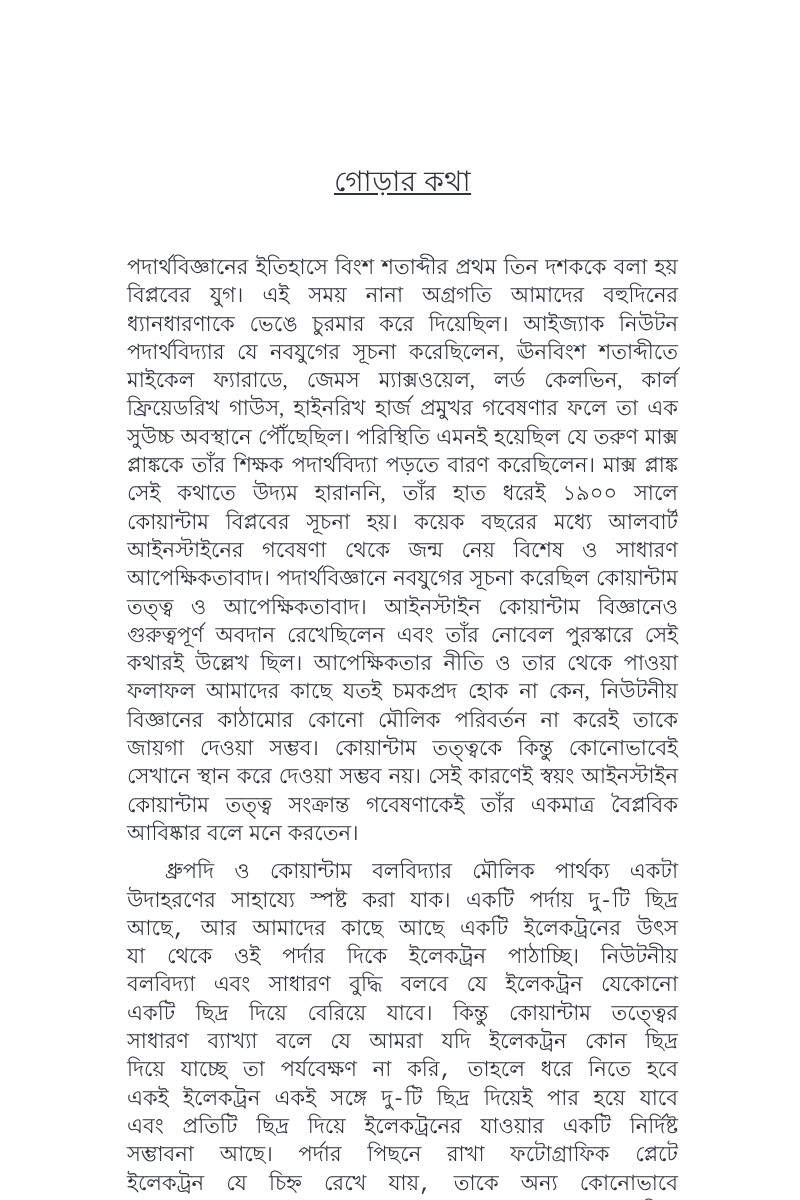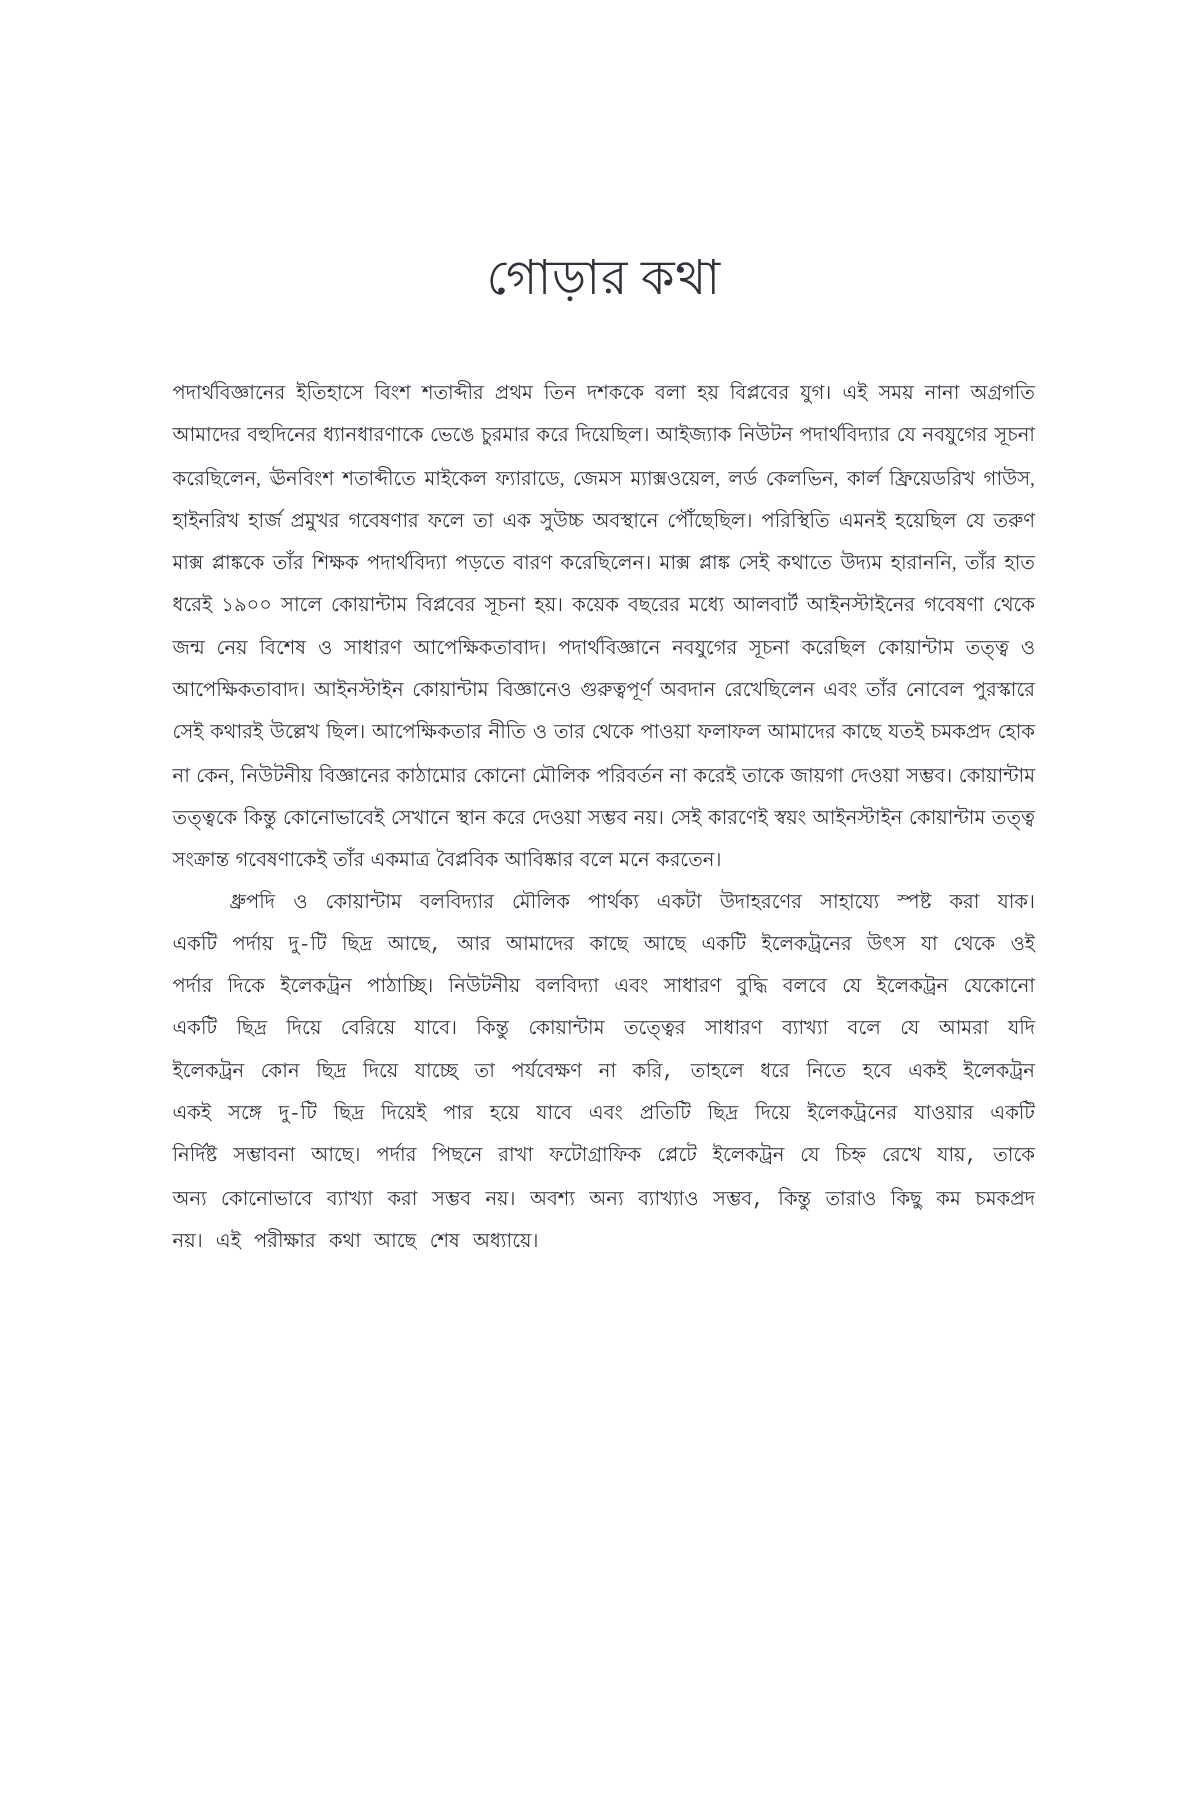--- a/index.html
+++ b/index.html
@@ -18,32 +18,33 @@
     color: #2f323a;
     overflow: hidden;
   }
   .page-title {
     margin: 0;
     padding-top: 160px;
     padding-bottom: 34px;
     width: 575px;
     margin-left: 115px;
     text-align: center;
-    font-size: 32px;
+    font-size: 28px;
     font-weight: 400;
     letter-spacing: 0.5px;
     color: #2f323a;
+    text-decoration: underline;
   }
   .body-text {
     width: 575px;
     margin-left: 115px;
   }
   .body-text p {
-    margin: 0;
-    font-size: 13px;
+    margin: 12px;
+    font-size: 21px;
     line-height: 28.3px;
     text-align: justify;
     text-justify: inter-word;
     word-spacing: 1px;
     color: #2f323a;
   }
   .body-text p.indented {
     text-indent: 38px;
     font-family: Liberation Mono, monospace;
   }

